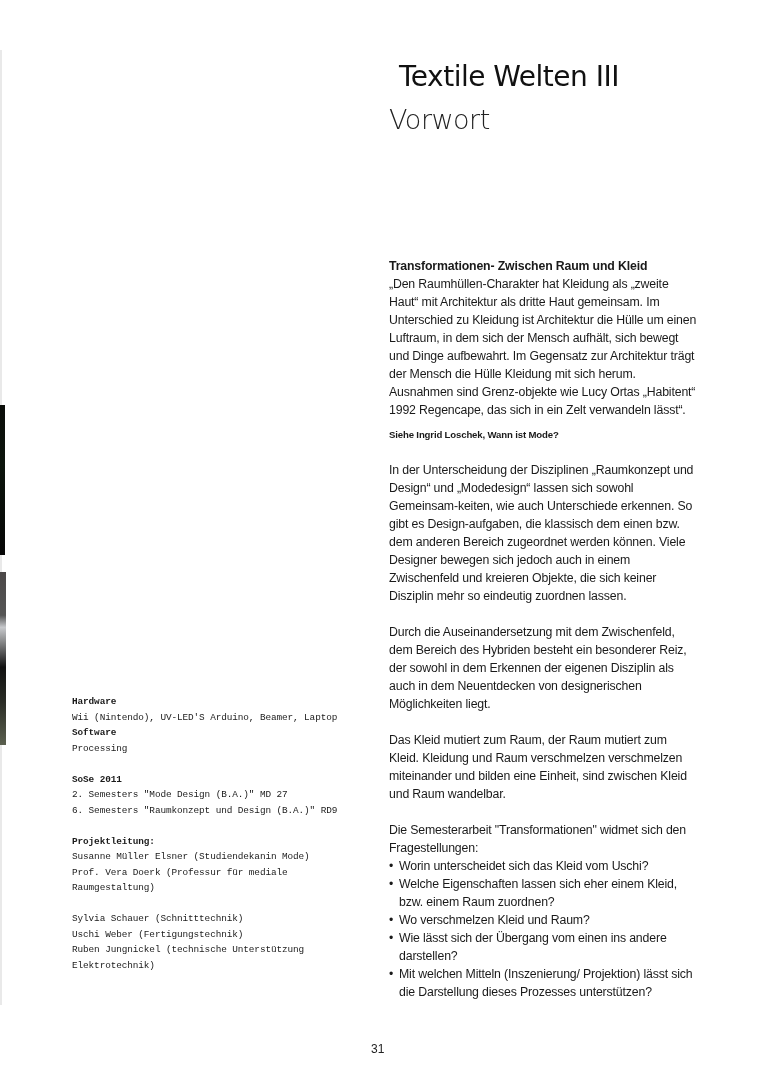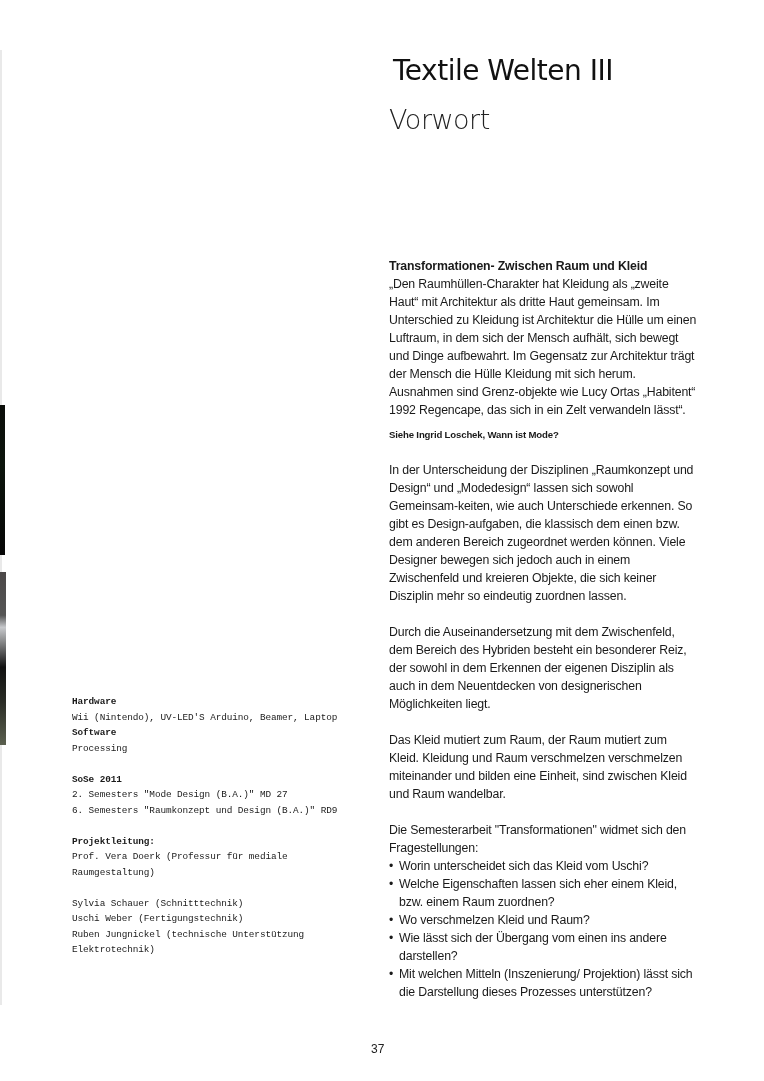--- a/index.html
+++ b/index.html
@@ -7,21 +7,21 @@
       width: 764px; height: 1081px; background: #ffffff; position: relative; overflow: hidden;
       font-family: "DejaVu Sans", sans-serif; color: #111;
     }
     .edge-line { position: absolute; left: 0; top: 50px; width: 2px; height: 955px; background: #e9e9e9; }
     .edge-img1 { position: absolute; left: 0; top: 405px; width: 5px; height: 150px;
       background: linear-gradient(180deg, #0b0d0a 0%, #0c150c 40%, #060606 100%); }
     .edge-img2 { position: absolute; left: 0; top: 572px; width: 6px; height: 173px;
       background: linear-gradient(180deg, #4b4848 0%, #555 25%, #c7c9cc 32%, #8a8b8c 40%, #111 55%, #2a2c25 75%, #5b604f 100%); }
 
     .title { position: absolute; left: 389px; top: 50px; font-size: 28px; letter-spacing: -0.5px; color: #111;
-      font-family: "DejaVu Sans", sans-serif; font-weight: normal; margin: 4px; }
+      font-family: "DejaVu Sans", sans-serif; font-weight: normal; margin: 10px; }
     .subtitle { position: absolute; left: 389px; top: 104px; font-size: 27px; letter-spacing: -0.5px; color: #222;
       font-family: "DejaVu Sans", sans-serif; font-weight: 300; margin: 0; }
 
     .main-col { position: absolute; left: 389px; top: 257px; width: 310px;
       font-family: "Liberation Sans", sans-serif; font-size: 12.3px; line-height: 18px; color: #1a1a1a; letter-spacing: -0.15px; }
     .main-col p { margin: 0 0 18px 0; }
     .main-col .heading { font-weight: bold; display: block; }
     .main-col .cite { font-weight: bold; font-size: 9.6px; display: block; line-height: 16px; margin-top: 8px; }
     .bullets { list-style: none; padding: 0; margin: 0; }
     .bullets li { position: relative; padding-left: 10px; }
@@ -70,20 +70,21 @@
   <span class="lbl">Hardware</span>
   <span class="line">Wii (Nintendo), UV-LED'S Arduino, Beamer, Laptop</span>
   <span class="lbl">Software</span>
   <span class="line">Processing</span>
   <div class="gap"></div>
   <span class="lbl">SoSe 2011</span>
   <span class="line">2. Semesters "Mode Design (B.A.)" MD 27</span>
   <span class="line">6. Semesters "Raumkonzept und Design (B.A.)"  RD9</span>
   <div class="gap"></div>
   <span class="lbl">Projektleitung:</span>
+  <span class="line">Susanne Müller Elsner (Studiendekanin Mode)</span>
   <span class="line">Prof. Vera Doerk (Professur für mediale Raumgestaltung)</span>
   <div class="gap"></div>
   <span class="line">Sylvia Schauer (Schnitttechnik)</span>
   <span class="line">Uschi Weber (Fertigungstechnik)</span>
   <span class="line">Ruben Jungnickel (technische Unterstützung Elektrotechnik)</span>
 </div>
 
-<div class="page-number">37</div>
+<div class="page-number">31</div>
 
 </body></html>

